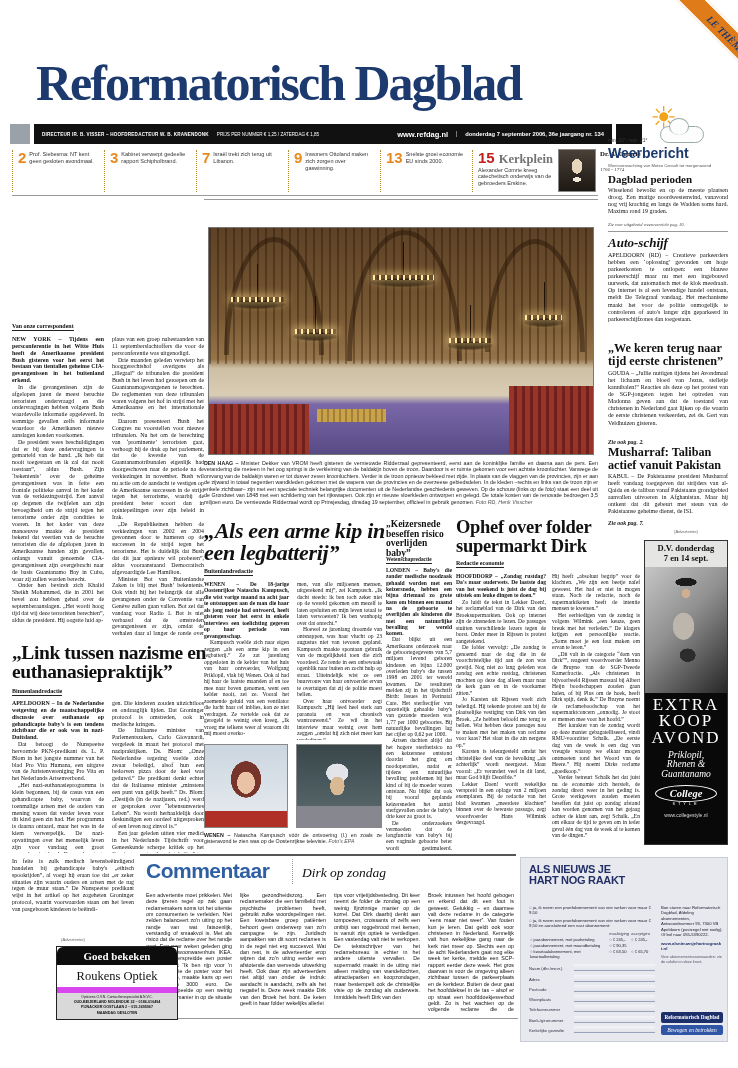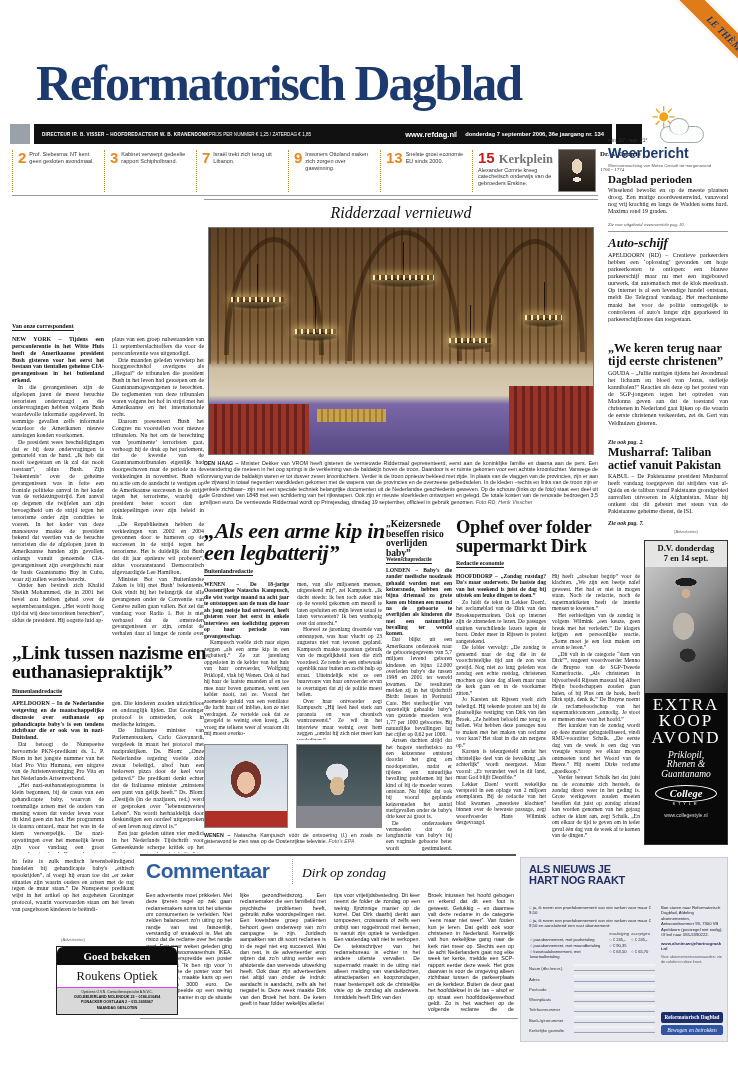--- a/index.html
+++ b/index.html
@@ -17,21 +17,21 @@
   .ribbon { position:absolute; left:-2px; top:24px; width:150px; transform:rotate(45deg);
     background:#e07b1a; color:#1d3a72; font:bold italic 10px/1 "Liberation Serif",serif;
     text-align:center; padding:5px 0 3px; border-top:2px solid #fff; border-bottom:2px solid #fff;}
   .sun { left:650px; top:100px; font-size:30px; color:#f2a31b; font-family:"DejaVu Sans",sans-serif;}
   .cloud { left:660px; top:126px; width:44px; height:17px; background:#fdfdfd;
     border:1px solid #9aa; border-radius:10px; }
   .cloud::before { content:""; position:absolute; left:8px; top:-9px; width:18px; height:16px;
     background:#fdfdfd; border:1px solid #9aa; border-radius:50%; border-bottom:none; }
   .graysq { left:10px; top:124px; width:20px; height:20px; background:#9ba1a8; }
   .blackbar { left:34px; top:124px; width:578px; height:20px; background:#111; color:#fff;
-    display:flex; align-items:center; padding:0 8px;
+    display:flex; align-items:center; gap:8px; padding:0 8px;
     font-family:"Liberation Sans",sans-serif; }
   .bb-dir { font-size:4.6px; font-weight:bold; letter-spacing:.2px;}
   .bb-price { font-size:4.6px; }
   .bb-site { font-size:7.5px; font-weight:bold; margin-left:auto;}
   .bb-date { font-size:5.8px; font-weight:bold; border-left:1px solid #777; padding-left:8px;}
   .blackblock { left:616px; top:124px; width:26px; height:20px; background:#111; }
 
   
   .teaser { top:150px; height:42px; border-left:1px dotted #b5892f; padding-left:5px;
     display:flex; gap:3px; }
@@ -174,21 +174,21 @@
   .botline2 { left:140px; top:1018px; width:378px; height:1px; background:#999; }
   .comm-label { left:146px; top:860px; font:bold 21px/1 "Liberation Sans",sans-serif; color:#2e5fa3; letter-spacing:-.5px;}
   .comm-sep { left:292px; top:859px; height:25px; border-left:1px dotted #999; }
   .comm-title { left:302px; top:866px; font:italic 13.5px/1 "Liberation Serif",serif; }
   .comm-col { top:892px; width:86px; height:122px; font-family:"Liberation Sans",sans-serif;
     font-size:5.3px; line-height:1.2; text-align:justify; overflow:hidden; }
 
   .roukens { left:12px; top:946px; width:122px; border:1px solid #222; background:#fff; text-align:center;margin-left:44px;}
   .rk-top { background:#0d0d0d; color:#fff; font:bold 11px/1 "Liberation Serif",serif; padding:4px 0 3px;
     border-radius:6px 6px 0 0;}
-  .rk-name { font:12.5px/1 "Liberation Serif",serif; padding:5px 0 4px; border-bottom:1px solid #d946ef;}
+  .rk-name { font:12.5px/1 "Liberation Serif",serif; padding:5px 0 4px; border-bottom:6px solid #d946ef;}
   .rk-sub { font:3.4px/1.5 "Liberation Sans",sans-serif; background:#d9d9d9; padding-top:2px;}
   .rk-addr { font:bold 3.7px/1.5 "Liberation Sans",sans-serif; background:#d9d9d9;}
   .rk-closed { font:bold 3.7px/1.6 "Liberation Sans",sans-serif; background:#d9d9d9; padding-bottom:2px;}
 
   
   .abo { left:520px; top:857px; width:208px; height:185px; background:#e7e9ef;
     border:1px solid #c8ccd6; font-family:"Liberation Sans",sans-serif; }
   .abo-title { position:absolute; left:8px; top:6px; font-weight:800; font-size:11px;
     line-height:.98; color:#232f66; letter-spacing:-.3px; font-family:"Liberation Sans",sans-serif; font-weight:bold;}
   .abo-left { position:absolute; left:8px; top:47px; width:122px; font-size:4.3px; line-height:1.25; color:#223;}
@@ -297,21 +297,20 @@
       <p>gen. Die kinderen zouden uitzichtloos en ondraaglijk lijden. Dat Groninger protocol is omstreden, ook in medische kringen.</p>
       <p>De Italiaanse minister van Parlementszaken, Carlo Giovanardi, vergeleek in maart het protocol met nazipraktijken. Ds. Blom: „Onze Nederlandse regering voelde zich zwaar beledigd, alsof hun een bedorven pizza door de keel was geduwd.” De predikant denkt echter dat de Italiaanse minister „minstens een punt van gelijk heeft.” Ds. Blom: „Destijds (in de nazijaren, red.) werd er gesproken over “lebensunwertes Leben”. Nu wordt herhaaldelijk door deskundigen een oordeel uitgesproken of een leven nog zinvol is.”</p>
       <p>Een jaar geleden uitten vier medici in het Nederlands Tijdschrift voor Geneeskunde scherpe kritiek op het Groninger protocol en het beëindigen van het leven van baby's met een open ruggetje.</p>
     </div>
   </div>
   <div class="abs naz-cont bodycol">
     <p>In feite is zulk medisch levensbeëindigend handelen bij gehandicapte baby's „ethisch spookrijden”, al voegt hij eraan toe dat „er zeker situaties zijn waarin ouders en artsen met de rug tegen de muur staan.” De Nunspeetse predikant wijst in het artikel op het zogeheten Groninger protocol, waarin voorwaarden staan om het leven van pasgeboren kinderen te beëindi-</p>
   </div>
 
   <div class="abs ridder-box"></div>
-  <div class="abs ridder-title">Ridderzaal vernieuwd</div>
   <div class="abs ridder-photo">
     <div class="slats"></div>
     <div class="arch a1"></div>
     <div class="arch a2"></div>
     <div class="arch a3"></div>
     <div class="chairsL"></div>
     <div class="chairsR"></div>
     <div class="goldrow"></div>
     <div class="ch ch1">
         <div class="wire"></div>

